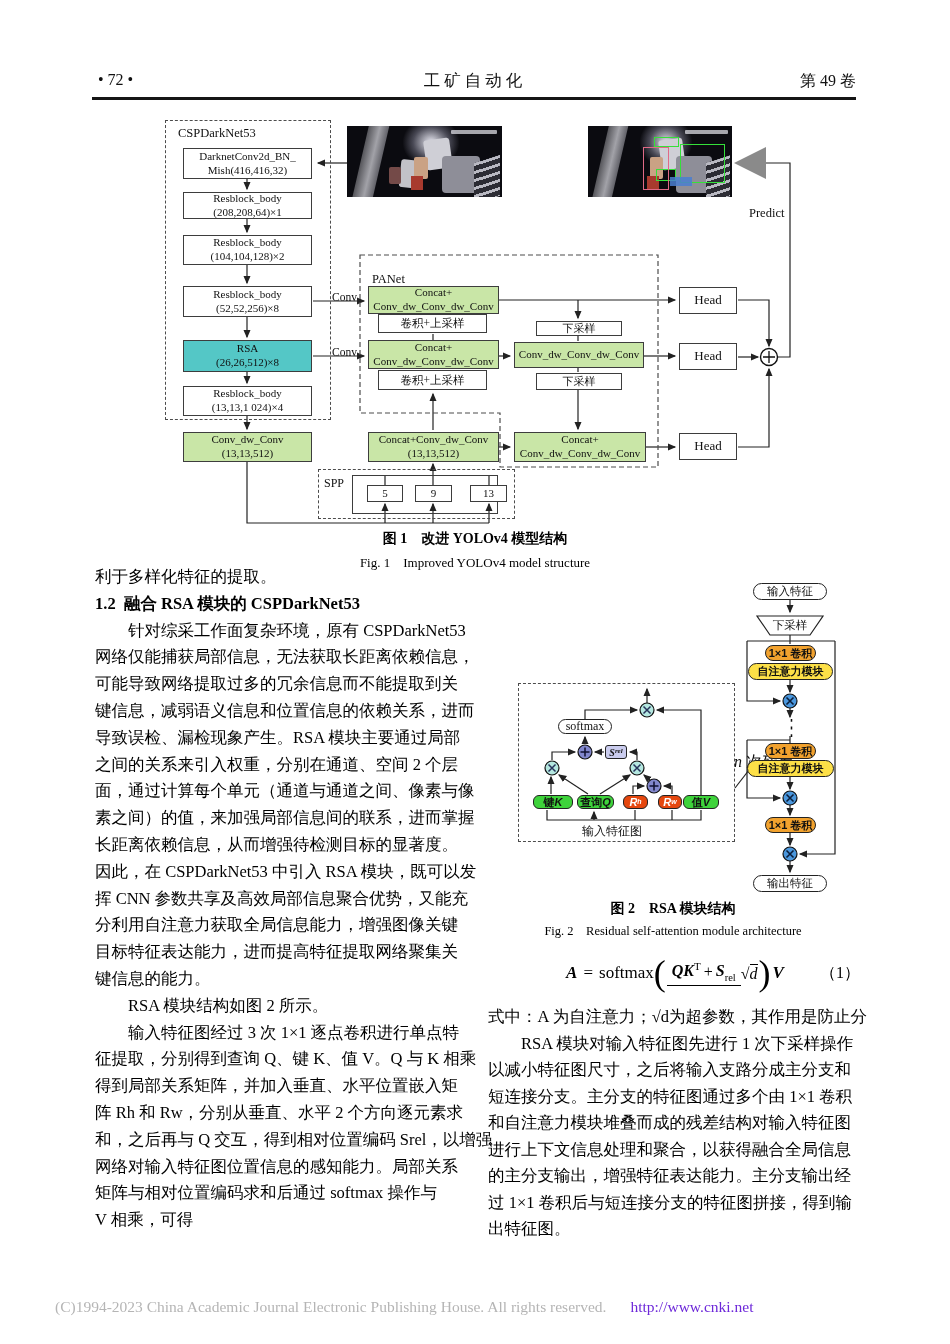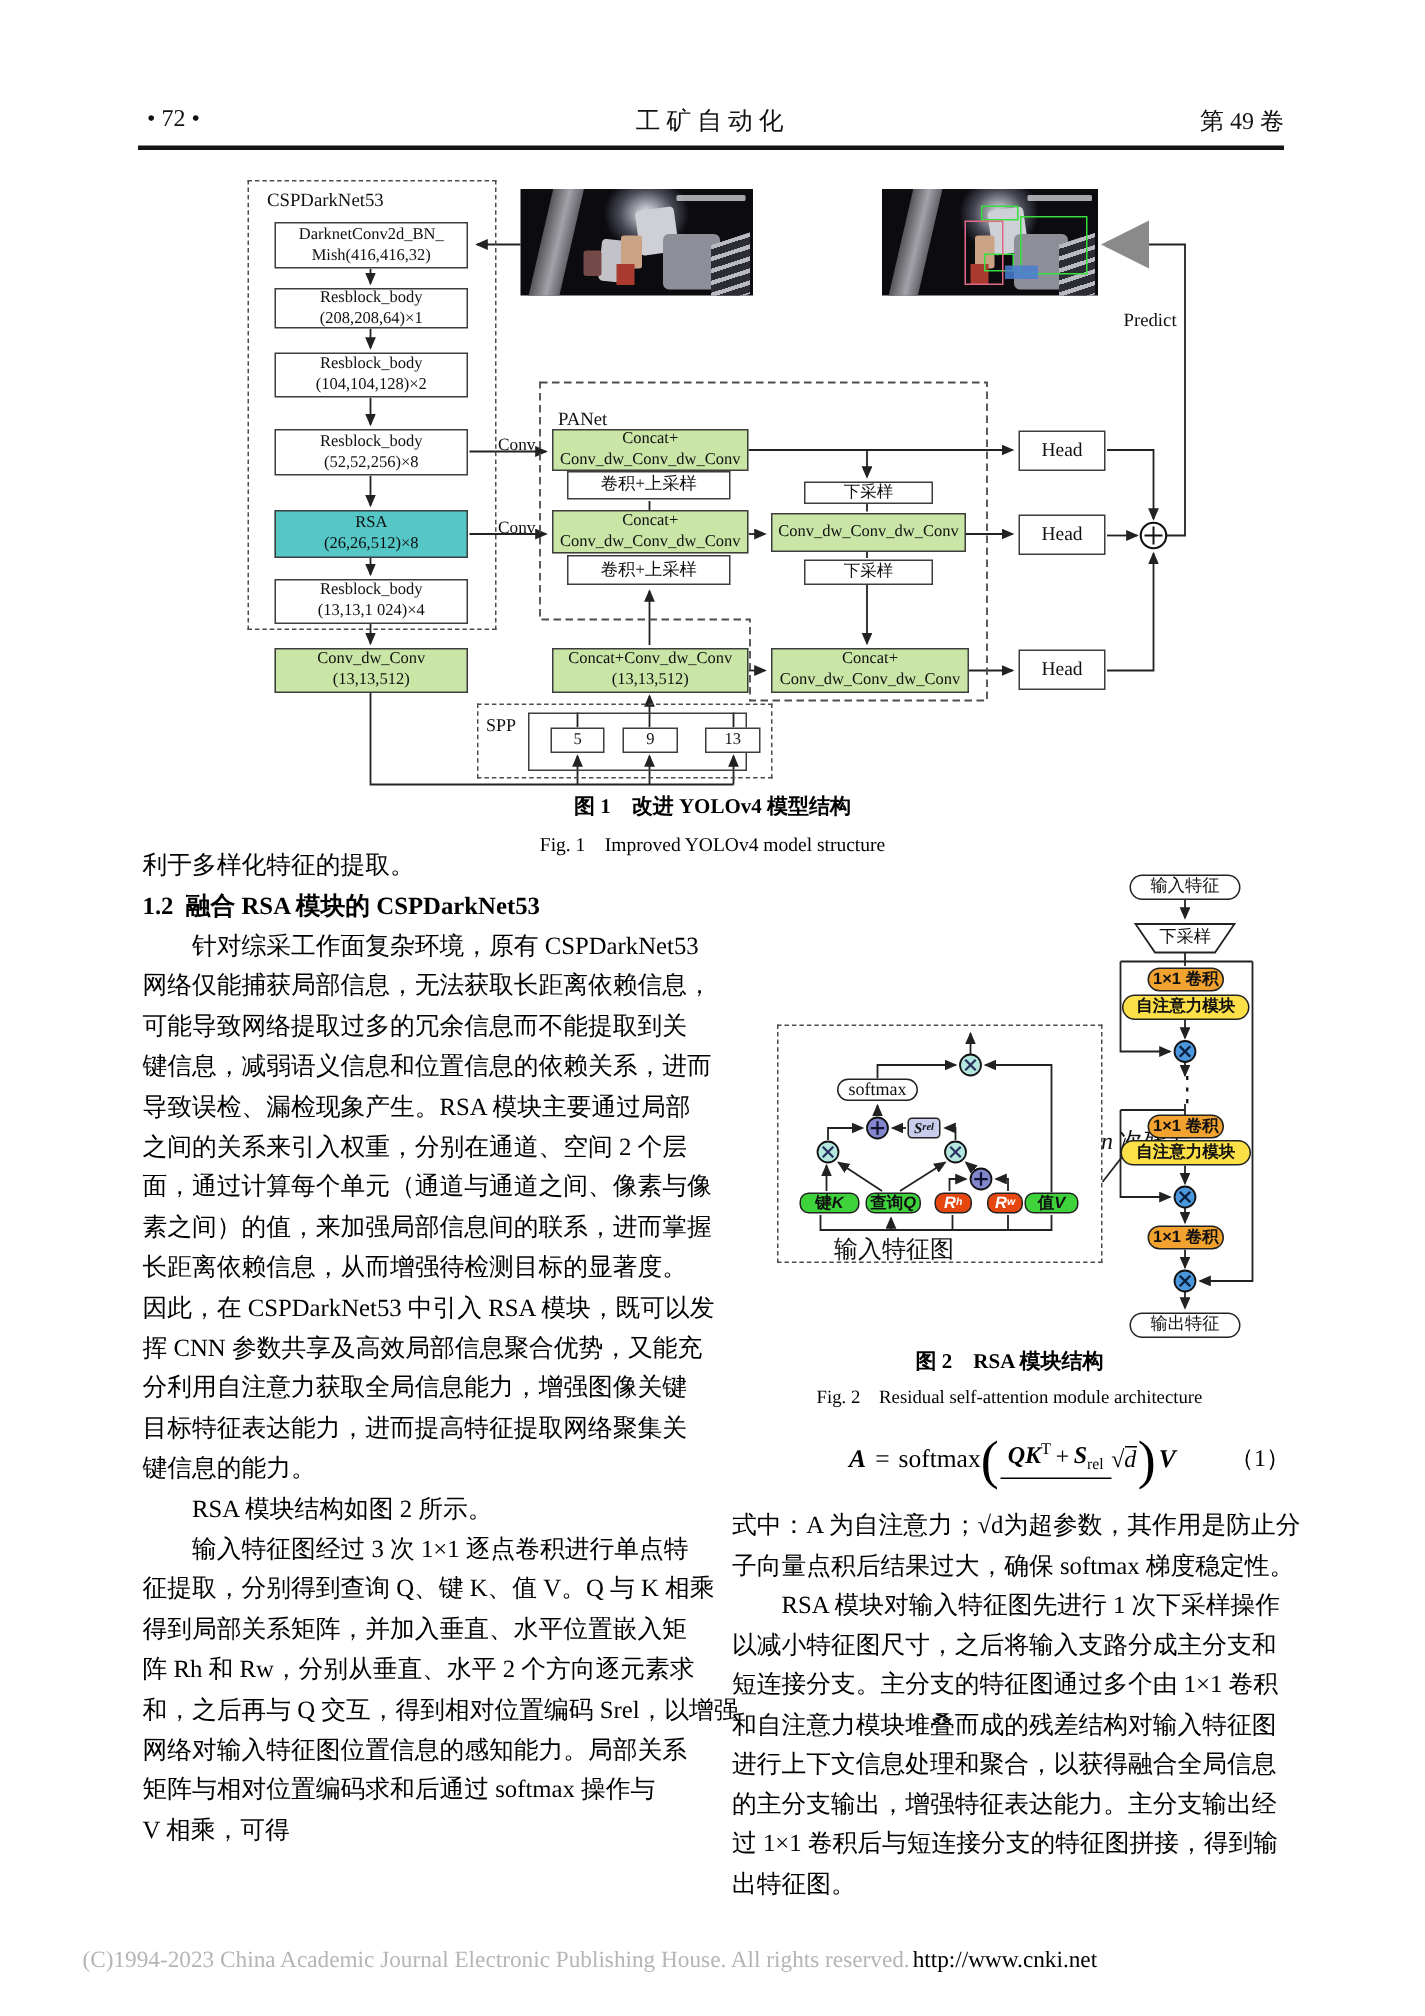--- a/index.html
+++ b/index.html
@@ -58,21 +58,21 @@
   .sc-p1{left:43%;top:44%;width:9%;height:30%;background:#caa284;border-radius:2px;}
   .sc-p2{left:41%;top:70%;width:8%;height:20%;background:#a83a2e;}
   .sc-p3{left:27%;top:58%;width:8%;height:24%;background:#744a48;border-radius:2px;}
   .sc-ts{right:3%;top:6%;width:30%;height:4px;background:rgba(232,232,240,.7);border-radius:1px;}
   .dtg{border:1.6px solid #35e03a;}
   .dtr{border:1.4px solid #e06a86;}
   .dtb{background:#4a7ed0;opacity:.85;}
   
   .hrule{position:absolute;left:92px;top:97px;width:764px;height:2.6px;background:#151515;}
   .footer{position:absolute;left:55px;top:1298px;font:15.5px "Liberation Serif",serif;color:#b5b5b5;white-space:nowrap;}
-  .footer a{color:#000000;text-decoration:none;margin-left:2px;}
+  .footer a{color:#6d28d9;text-decoration:none;margin-left:24px;}
 </style>
 </head>
 <body>
 
 <div class="page">
 
   <div class="abs" style="left:98px;top:71px;font:16px 'Liberation Serif',serif;">• 72 •</div>
   <div class="abs" style="left:0;top:70px;width:950px;text-align:center;font:16.5px 'Liberation Serif',serif;letter-spacing:4px;">工矿自动化</div>
   <div class="abs" style="left:770px;top:71px;width:86px;text-align:right;font:16px 'Liberation Serif',serif;">第 49 卷</div>
   <div class="hrule"></div>
@@ -353,21 +353,21 @@
       <sub style="font-size:7px;">h</sub>
   </div>
   <div class="f2 rr" style="left:658px;top:795px;width:24px;height:14px;">
     <span>R</span>
       <sub style="font-size:7px;">w</sub>
   </div>
   <div class="f2 gk" style="left:683px;top:795px;width:36px;height:14px;">
     <span>值 </span>
       <i>V</i>
   </div>
-  <div class="lbl" style="left:556px;top:824px;width:86px;text-align:left;font-size:16px;font-family:'Liberation Sans',sans-serif;">输入特征图</div>
+  <div class="lbl" style="left:556px;top:824px;width:86px;text-align:right;font-size:12px;font-family:'Liberation Sans',sans-serif;">输入特征图</div>
 
   <div class="cap-zh" style="left:480px;top:901px;width:386px;">图 2　RSA 模块结构</div>
   <div class="cap-en" style="left:480px;top:924px;width:386px;font-size:12.5px;">Fig. 2　Residual self-attention module architecture</div>
 
   <div class="eq" style="left:488px;top:944px;width:374px;height:58px;">
     <span class="v">A</span>
     <span style="margin:0 6px;">=</span>
     <span>softmax</span>
     <span class="paren">(</span>
     <span class="frac">
@@ -410,21 +410,20 @@
         <div>阵 Rh 和 Rw，分别从垂直、水平 2 个方向逐元素求</div>
         <div>和，之后再与 Q 交互，得到相对位置编码 Srel，以增强</div>
         <div>网络对输入特征图位置信息的感知能力。局部关系</div>
         <div>矩阵与相对位置编码求和后通过 softmax 操作与</div>
         <div>V 相乘，可得</div>
       </div>
   </div>
   <div class="col" style="left:488px;top:1004px;width:378px;line-height:26.5px;">
     <div>
         <div>式中：A 为自注意力；√d为超参数，其作用是防止分</div>
-        <div>子向量点积后结果过大，确保 softmax 梯度稳定性。</div>
       </div>
     <div class="ind">
         <div>RSA 模块对输入特征图先进行 1 次下采样操作</div>
         <div>以减小特征图尺寸，之后将输入支路分成主分支和</div>
         <div>短连接分支。主分支的特征图通过多个由 1×1 卷积</div>
         <div>和自注意力模块堆叠而成的残差结构对输入特征图</div>
         <div>进行上下文信息处理和聚合，以获得融合全局信息</div>
         <div>的主分支输出，增强特征表达能力。主分支输出经</div>
         <div>过 1×1 卷积后与短连接分支的特征图拼接，得到输</div>
         <div>出特征图。</div>

